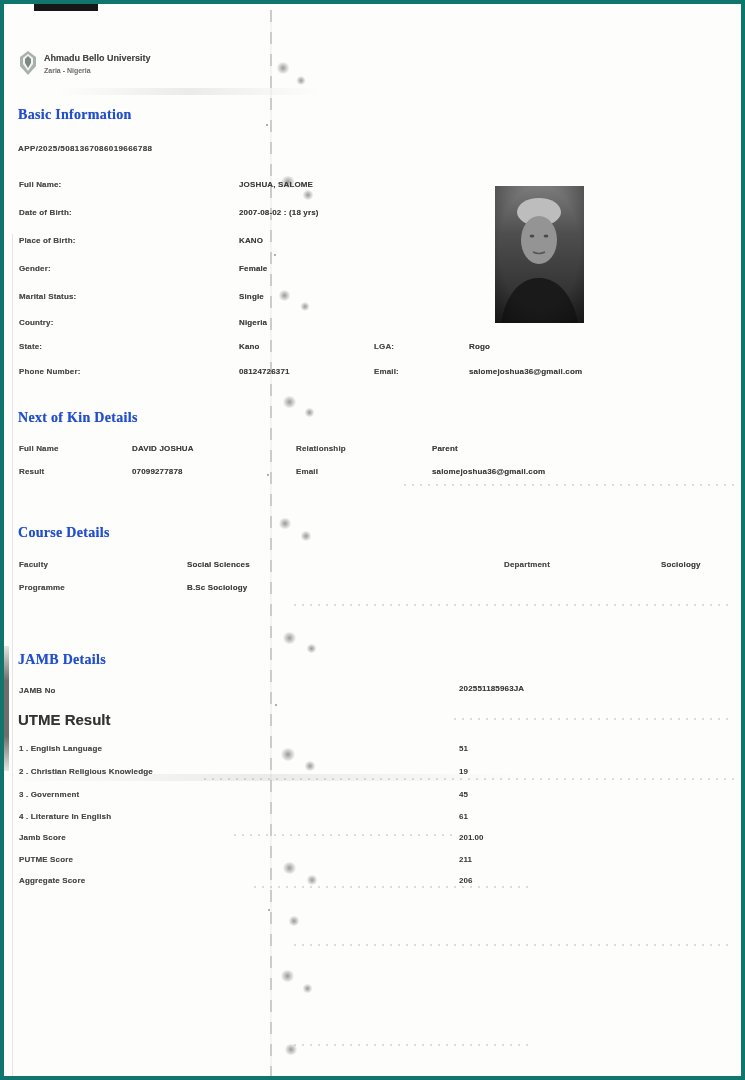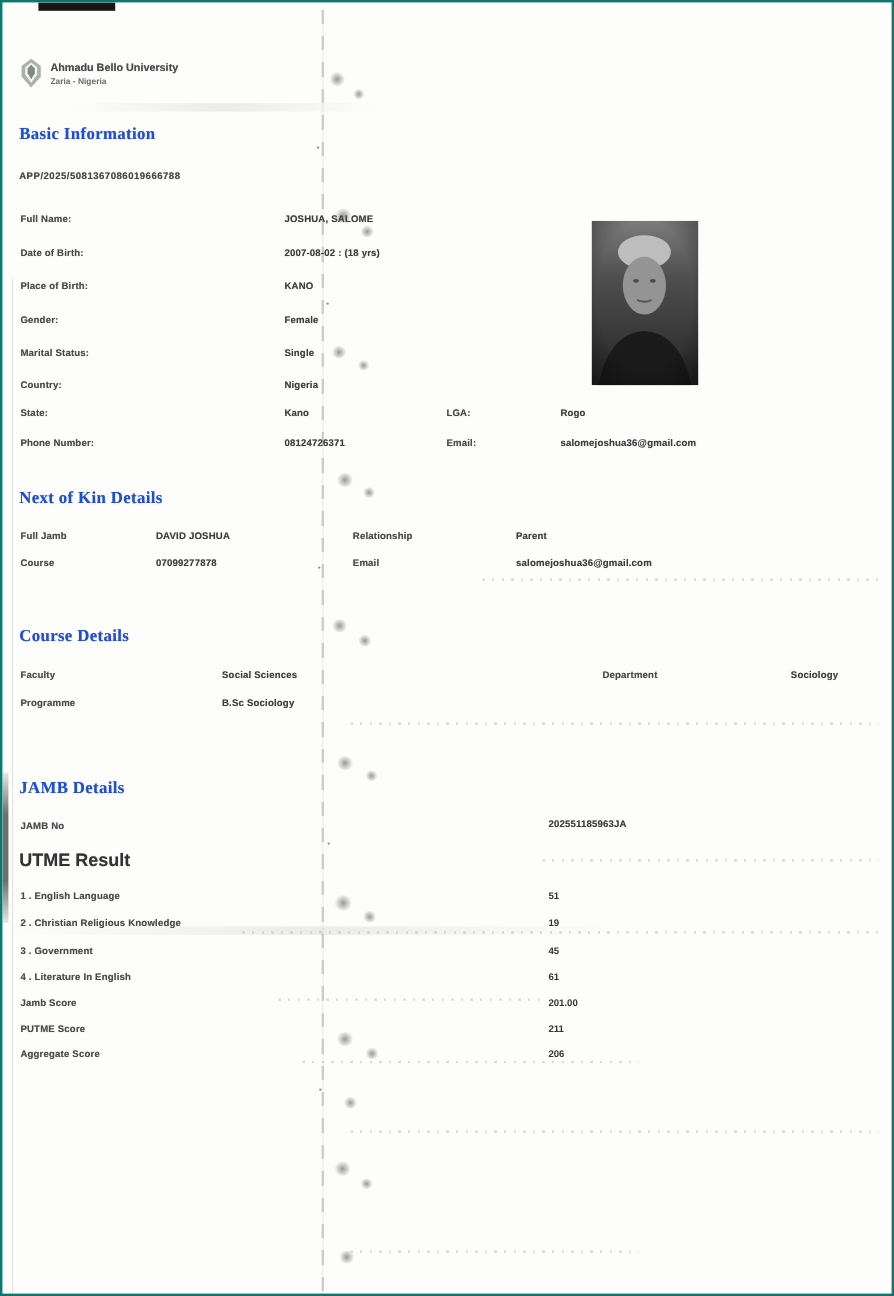--- a/index.html
+++ b/index.html
@@ -1,20 +1,20 @@
 <!DOCTYPE html>
 <html><head>
 <meta charset="utf-8">
 <style>
   html,body{margin:0;padding:0;background:#e8e8e6;}
   .scan{
     position:relative;width:745px;height:1080px;margin:0 auto;
     background:#fdfdfc;overflow:hidden;
     font-family:"Liberation Sans",sans-serif;
-    border:2px solid #0f766e;box-sizing:border-box;
+    border:4px solid #0f766e;box-sizing:border-box;
   }
   .t{position:absolute;white-space:nowrap;}
   .lbl{font-size:8px;font-weight:bold;color:#4a4a4a;letter-spacing:.15px;
        text-shadow:0 0 .6px rgba(74,74,74,.55);}
   .val{font-size:8px;font-weight:bold;color:#3d3d3d;letter-spacing:.15px;
        text-shadow:0 0 .6px rgba(61,61,61,.5);}
   .heading{font-family:"Liberation Serif","DejaVu Serif",serif;font-weight:bold;
        font-size:14px;color:#1d4ed8;letter-spacing:.3px;
        text-shadow:0 0 .7px rgba(46,46,46,.45);}
   .subheading{font-family:Liberation Sans, sans-serif;font-weight:bold;
@@ -146,26 +146,26 @@
       <ellipse cx="37" cy="50" rx="2.4" ry="1.6" fill="#4a4a4a"></ellipse>
       <ellipse cx="51" cy="50" rx="2.4" ry="1.6" fill="#4a4a4a"></ellipse>
       <path d="M38 66 Q44 69 50 66" stroke="#555" stroke-width="1.6" fill="none"></path>
       <path d="M6 137 C12 102 30 92 44 92 C58 92 76 102 83 137 Z" fill="#1a1a1a"></path>
       <rect width="89" height="137" fill="url(#vig)"></rect>
     </svg>
   </div>
 
   <span class="t heading" style="left:14px;top:406px">Next of Kin Details</span>
 
-  <span class="t lbl" style="left:15px;top:440px">Full Jamb</span>
+  <span class="t lbl" style="left:15px;top:440px">Full Name</span>
   <span class="t val" style="left:128px;top:440px">DAVID JOSHUA</span>
   <span class="t lbl" style="left:292px;top:440px">Relationship</span>
   <span class="t val" style="left:428px;top:440px">Parent</span>
 
-  <span class="t lbl" style="left:15px;top:463px">Course</span>
+  <span class="t lbl" style="left:15px;top:463px">Result</span>
   <span class="t val" style="left:128px;top:463px">07099277878</span>
   <span class="t lbl" style="left:292px;top:463px">Email</span>
   <span class="t val" style="left:428px;top:463px">salomejoshua36@gmail.com</span>
 
   <span class="t heading" style="left:14px;top:521px">Course Details</span>
 
   <span class="t lbl" style="left:15px;top:556px">Faculty</span>
   <span class="t val" style="left:183px;top:556px">Social Sciences</span>
   <span class="t lbl" style="left:500px;top:556px">Department</span>
   <span class="t val" style="left:657px;top:556px">Sociology</span>

